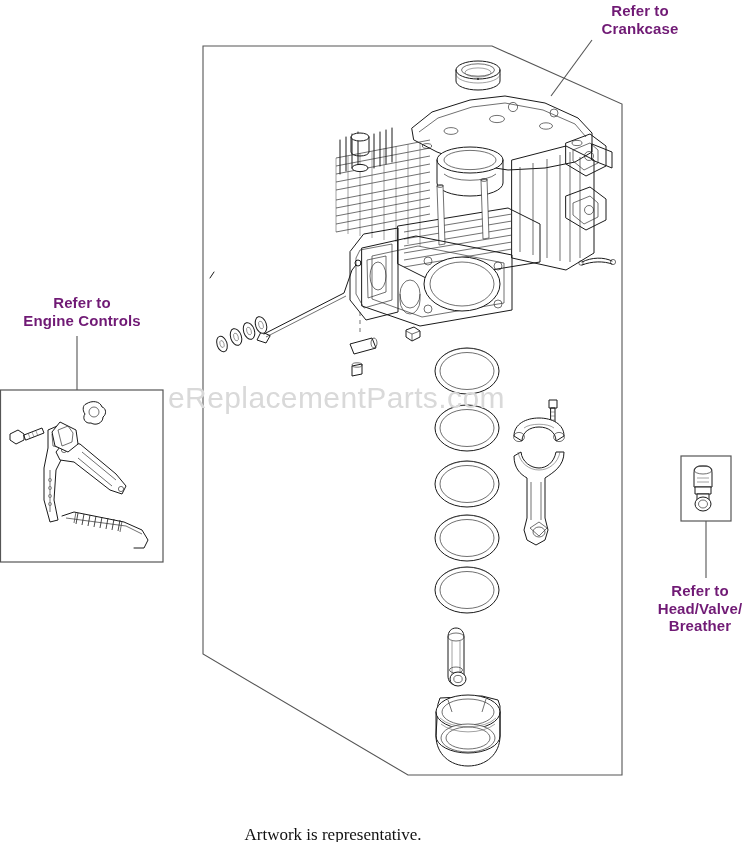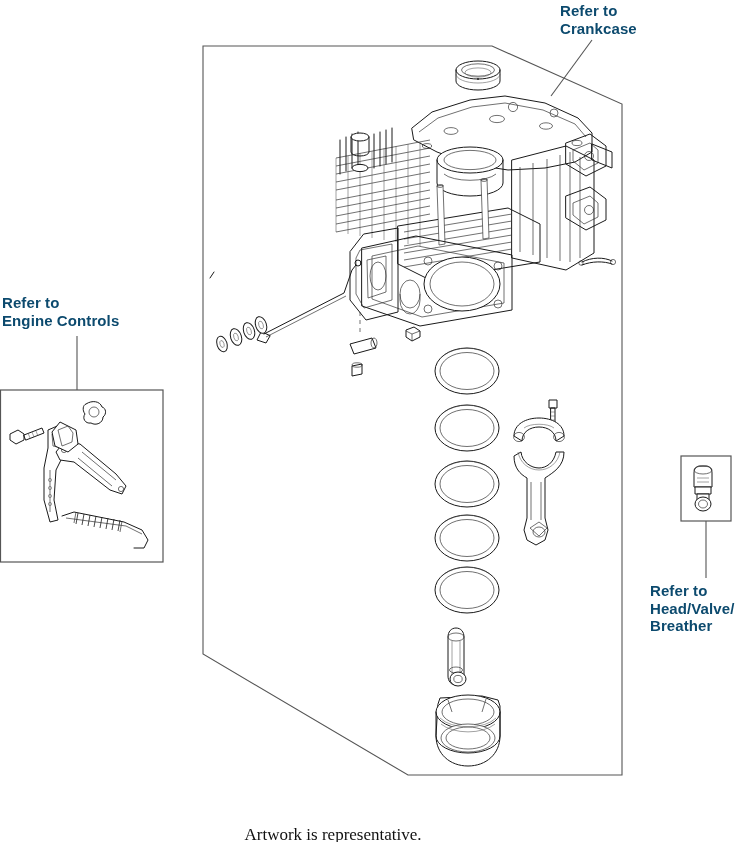--- a/index.html
+++ b/index.html
@@ -17,26 +17,26 @@
     color: #1a1a1a;
   }
   #page {
     position: absolute;
     inset: 0;
     width: 750px;
     height: 842px;
   }
   .callout {
     position: absolute;
-    text-align: left;
+    text-align: center;
     font-family: "Liberation Sans", sans-serif;
     font-size: 15px;
     font-weight: 700;
     line-height: 1.18;
-    color: #0c4a6e;
+    color: #701a75;
     letter-spacing: 0.1px;
     white-space: pre-line;
   }
   #callout-crankcase {
     left: 560px;
     top: 2px;
     width: 160px;
   }
   #callout-engine-controls {
     left: 2px;
@@ -393,20 +393,21 @@
         <path class="wf" d="M695,487 L711,487 L711,494 L695,494 Z"></path>
         <path class="wf" d="M697,494 L709,494 L709,500 L697,500 Z"></path>
         <ellipse class="wf" cx="703" cy="504" rx="8" ry="7"></ellipse>
         <ellipse class="lnT" cx="703" cy="504" rx="4.5" ry="4"></ellipse>
         <path class="lnH" d="M697,478 L709,478 M697,482 L709,482"></path>
       </g>
     </g>
 
   </svg>
 
+  <div id="watermark">eReplacementParts.com</div>
 
   <div class="callout" id="callout-crankcase">Refer to
 Crankcase</div>
 
   <div class="callout" id="callout-engine-controls">Refer to
 Engine Controls</div>
 
   <div class="callout" id="callout-head-valve">Refer to
 Head/Valve/
 Breather</div>

